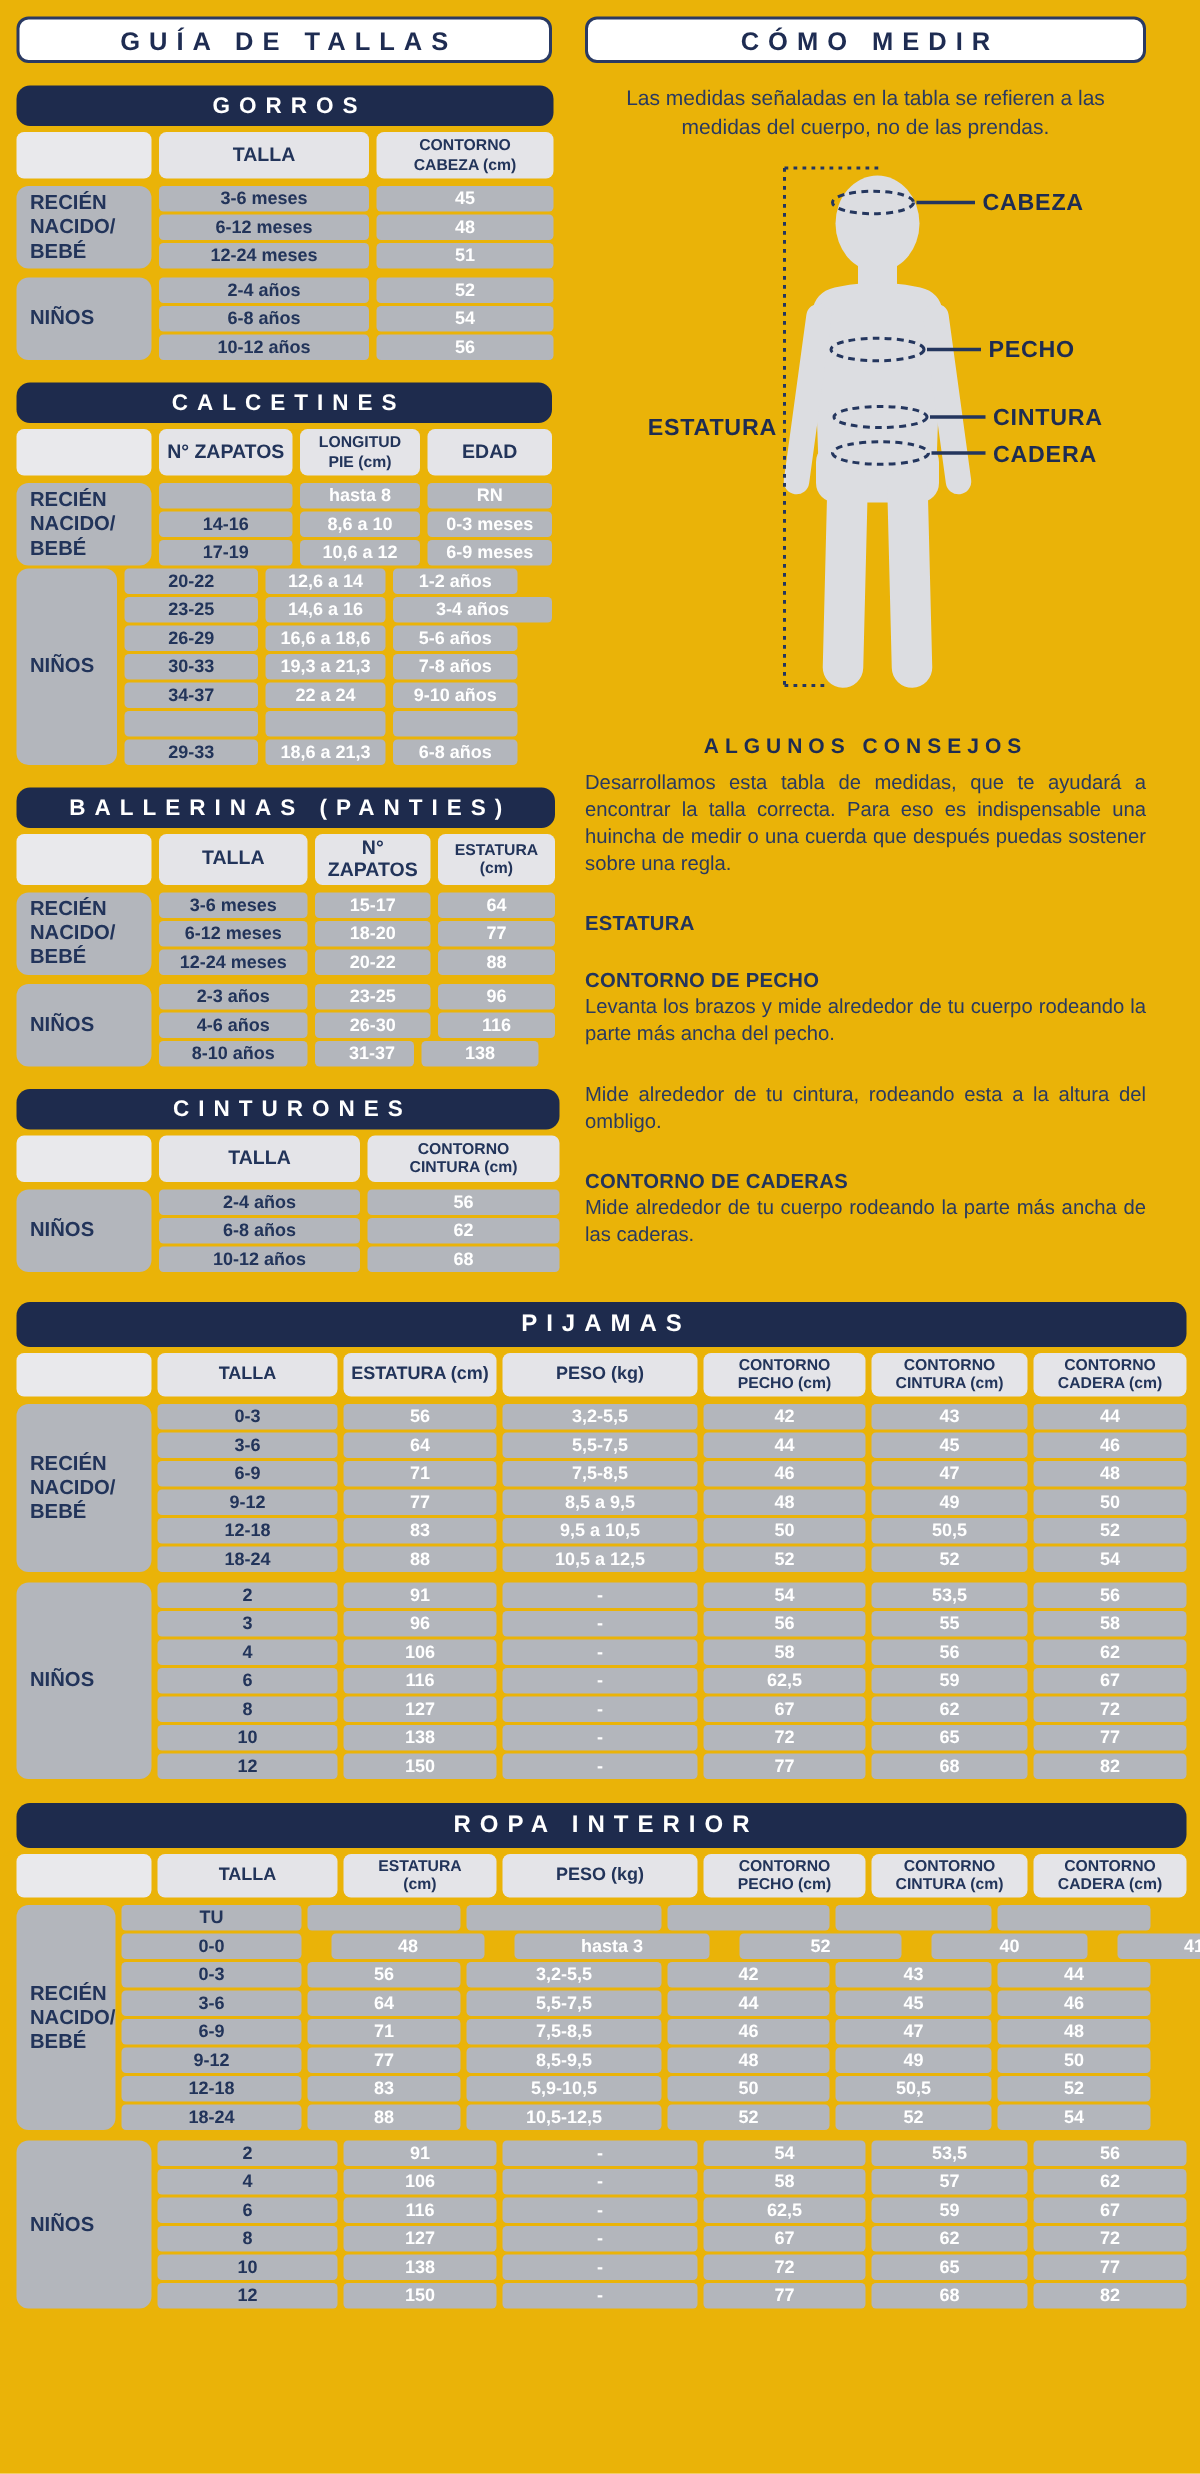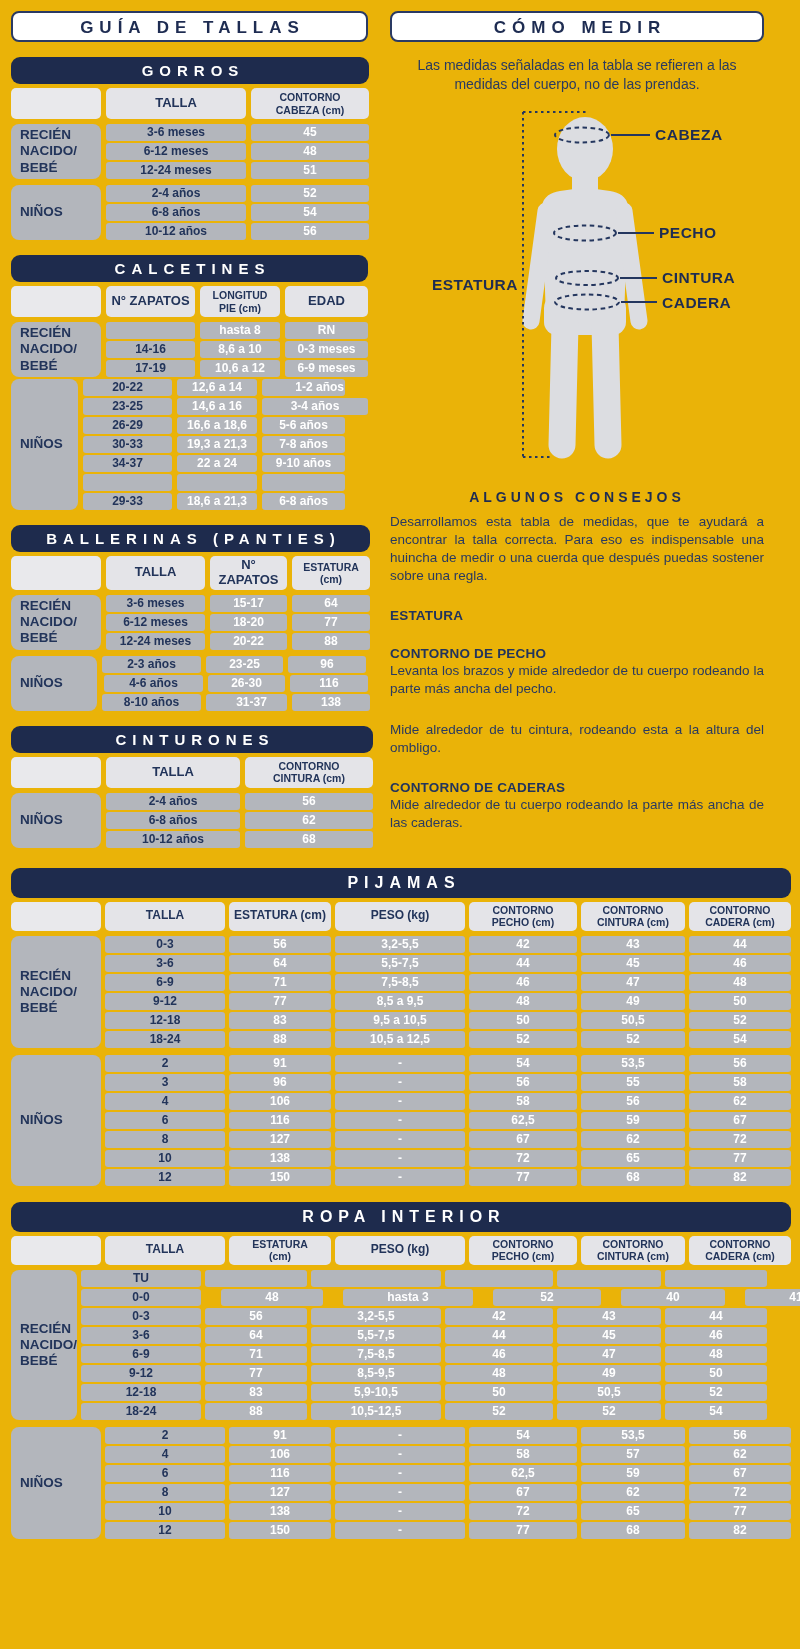--- a/index.html
+++ b/index.html
@@ -166,21 +166,21 @@
             </div>
           </div>
           <div class="group" style="gap: 5px; margin-bottom: 2px;">
             <div class="labelcell" style="width: 90px;">
               <div>NIÑOS</div>
             </div>
             <div class="rows">
               <div class="row" style="gap: 5px;">
                 <div class="cell talla" style="width: 89px;">20-22</div>
                 <div class="cell val" style="width: 80px;">12,6 a 14</div>
-                <div class="cell val" style="width: 83px; text-align: right;">1-2 años</div>
+                <div class="cell val" style="width: 83px;">1-2 años</div>
               </div>
               <div class="row" style="gap: 5px;">
                 <div class="cell talla" style="width: 89px;">23-25</div>
                 <div class="cell val" style="width: 80px;">14,6 a 16</div>
                 <div class="cell val" style="width: 106px;">3-4 años</div>
               </div>
               <div class="row" style="gap: 5px;">
                 <div class="cell talla" style="width: 89px;">26-29</div>
                 <div class="cell val" style="width: 80px;">16,6 a 18,6</div>
                 <div class="cell val" style="width: 83px;">5-6 años</div>
@@ -257,21 +257,21 @@
                 <div class="cell val" style="width: 77px;">23-25</div>
                 <div class="cell val" style="width: 78px;">96</div>
               </div>
               <div class="row" style="gap: 5px; justify-content: center;">
                 <div class="cell talla" style="width: 99px;">4-6 años</div>
                 <div class="cell val" style="width: 77px;">26-30</div>
                 <div class="cell val" style="width: 78px;">116</div>
               </div>
               <div class="row" style="gap: 5px;">
                 <div class="cell talla" style="width: 99px;">8-10 años</div>
-                <div class="cell val" style="width: 81px; padding-left: 11px;">31-37</div>
+                <div class="cell val" style="width: 66px; padding-left: 11px;">31-37</div>
                 <div class="cell val" style="width: 78px;">138</div>
               </div>
             </div>
           </div>
         </section>
       <section class="table-section" style="width: 362px;">
           <div class="bar">CINTURONES</div>
           <div class="thead" style="gap: 5px;">
             <div class="hcell spacer" style="width: 90px;"></div>
             <div class="hcell" style="width: 134px;">

